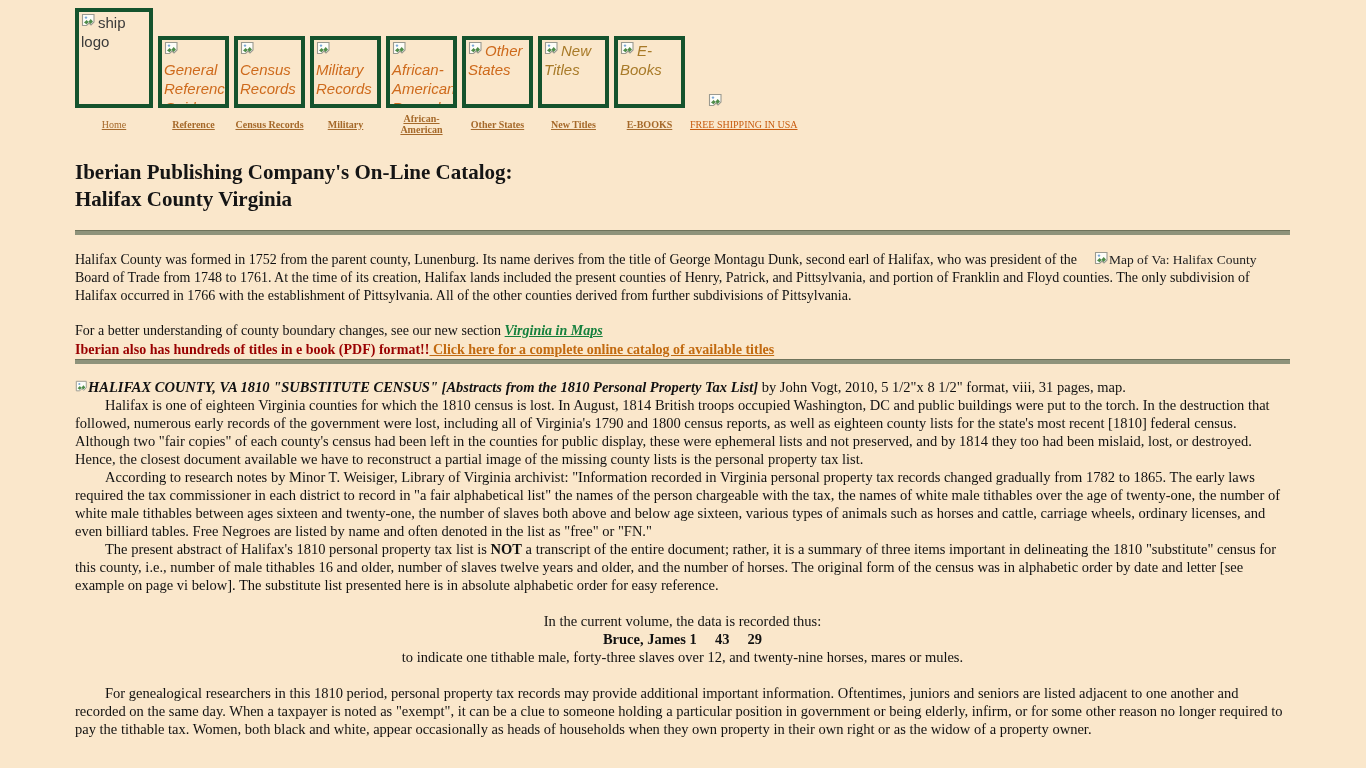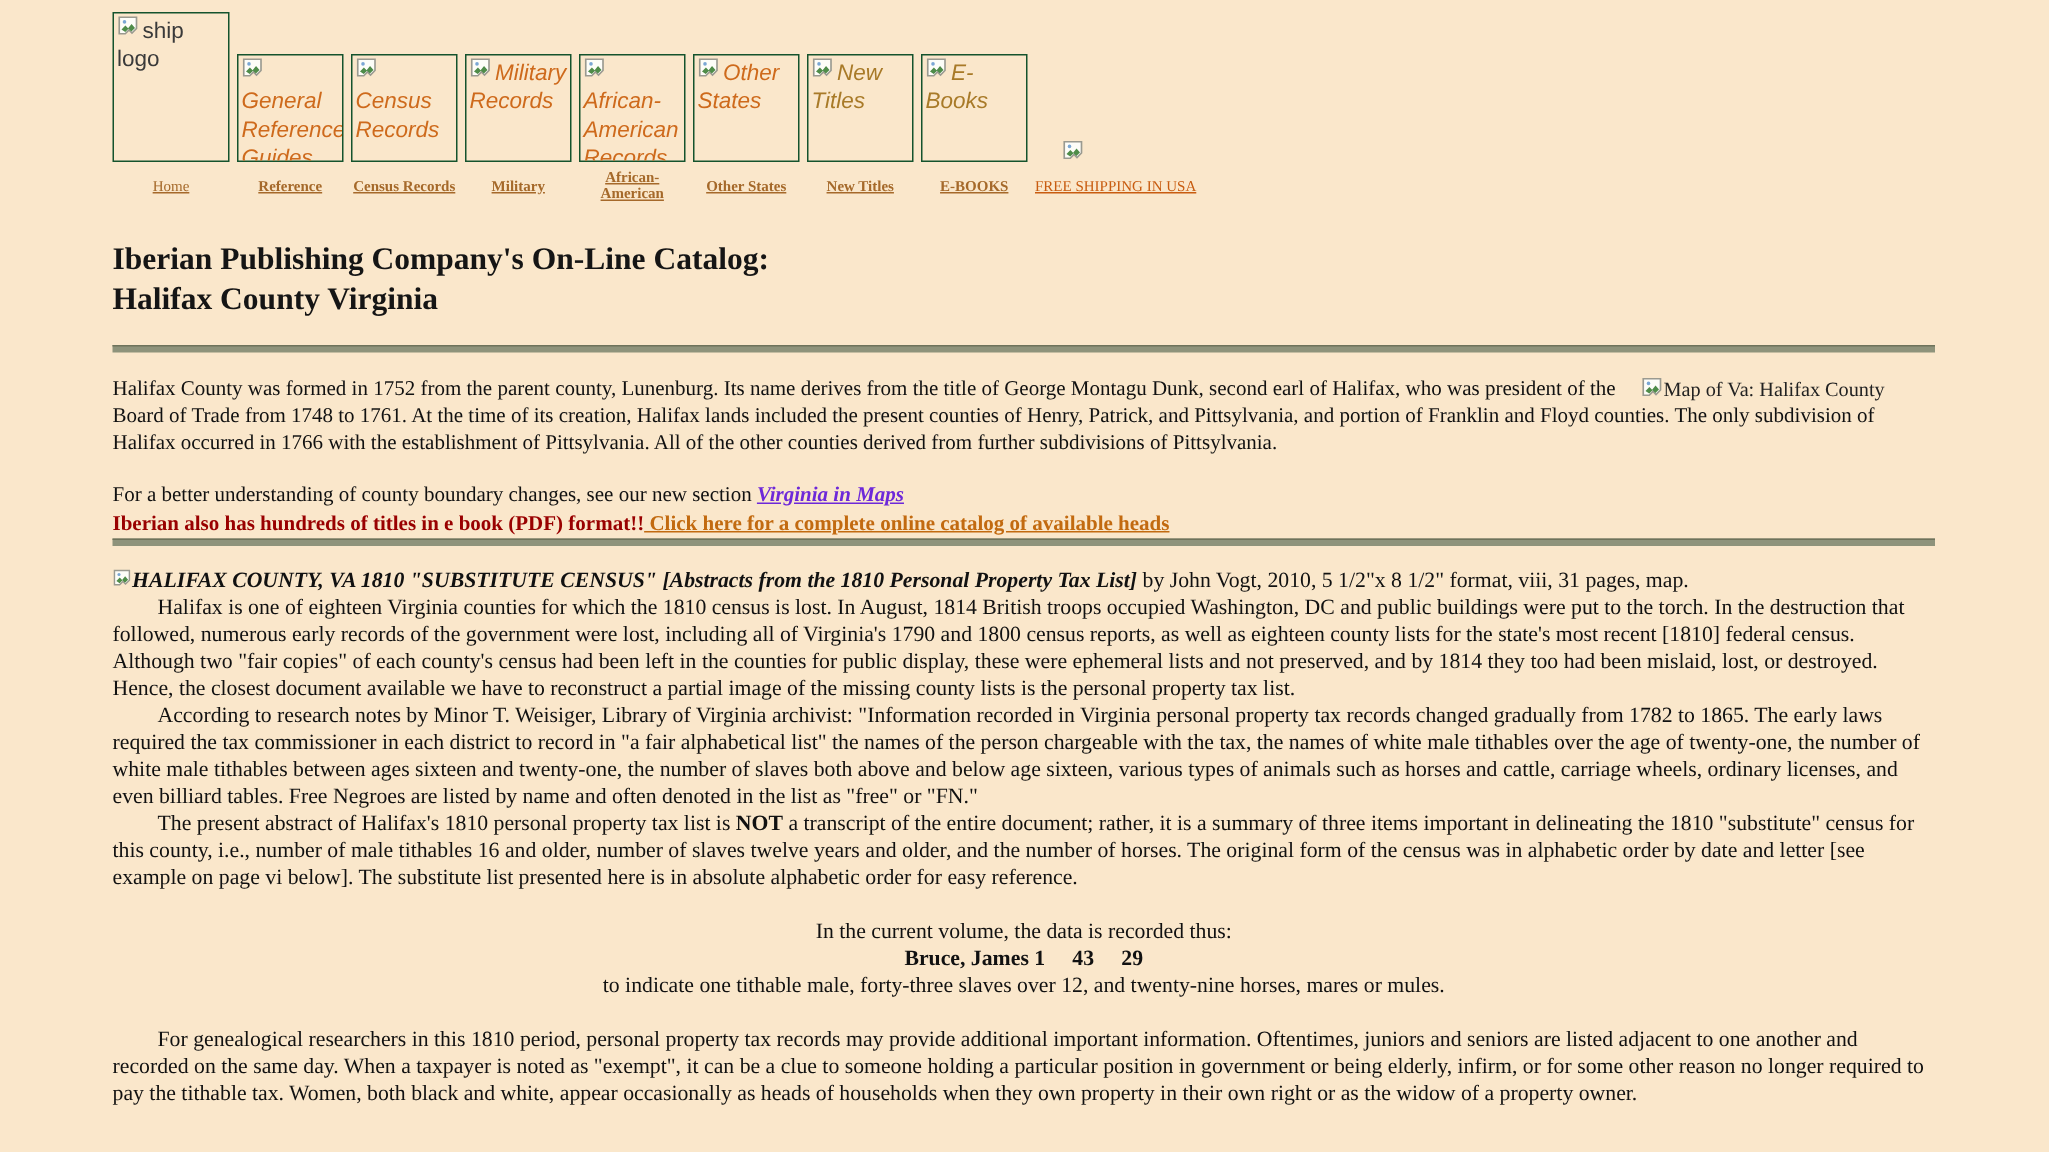--- a/index.html
+++ b/index.html
@@ -16,21 +16,21 @@
 
   
   .nav-row {
     display: flex;
     align-items: flex-end;
     gap: 5px;
   }
   .nav-col { display: flex; flex-direction: column; align-items: center; }
   .img-box {
     box-sizing: border-box;
-    border: 1px solid #14532d;
+    border: 4px solid #14532d;
     overflow: hidden;
     font-family: "Liberation Sans", sans-serif;
     font-size: 15px;
     line-height: 19px;
     color: #CE6A1C;
     padding: 1px 2px;
     background: transparent;
     cursor: pointer;
   }
   .img-box.logo-box {
@@ -87,21 +87,21 @@
     margin-left: 8px;
     font-size: 13.5px;
     color: #222;
     white-space: nowrap;
   }
   .intro-text { font-weight: normal; margin: 0; }
   .maps-line { margin: 17px 0 0 0; }
   .maps-line a {
     font-style: italic;
     font-weight: bold;
-    color: #6d28d9;
+    color: #15803d;
     text-decoration: underline;
     cursor: pointer;
   }
   .ebook-line { margin: 1px 0 0 0; font-weight: bold; color: #990000; }
   .ebook-line a {
     color: #C26A10;
     text-decoration: underline;
     cursor: pointer;
   }
   .rule2 { margin-top: 10px; }
@@ -201,21 +201,21 @@
   <hr class="rule">
 
   <div class="intro">
     <div class="map-placeholder">
       <svg class="bimg" width="15" height="15" viewBox="0 0 15 15" style="vertical-align:-2px">
           <use href="#brokenimg"></use>
         </svg><span>Map of Va: Halifax County</span>
     </div>
     <p class="intro-text">Halifax County was formed in 1752 from the parent county, Lunenburg. Its name derives from the title of George Montagu Dunk, second earl of Halifax, who was president of the Board of Trade from 1748 to 1761. At the time of its creation, Halifax lands included the present counties of Henry, Patrick, and Pittsylvania, and portion of Franklin and Floyd counties. The only subdivision of Halifax occurred in 1766 with the establishment of Pittsylvania. All of the other counties derived from further subdivisions of Pittsylvania.</p>
     <p class="maps-line"><span>For a better understanding of county boundary changes, see our new section </span><a>Virginia in Maps</a></p>
-    <p class="ebook-line"><span>Iberian also has hundreds of titles in e book (PDF) format!!</span><a> Click here for a complete online catalog of available heads</a></p>
+    <p class="ebook-line"><span>Iberian also has hundreds of titles in e book (PDF) format!!</span><a> Click here for a complete online catalog of available titles</a></p>
   </div>
 
   <hr class="rule rule2">
 
   <div class="book">
     <p class="book-title-line">
       <svg class="bimg" width="13" height="13" viewBox="0 0 15 15" style="vertical-align:-1px">
           <use href="#brokenimg"></use>
         </svg><span class="book-title">HALIFAX COUNTY, VA 1810 "SUBSTITUTE CENSUS" [Abstracts from the 1810 Personal Property Tax List]</span><span> by John Vogt, 2010, 5 1/2"x 8 1/2" format, viii, 31 pages, map.</span>
     </p>

